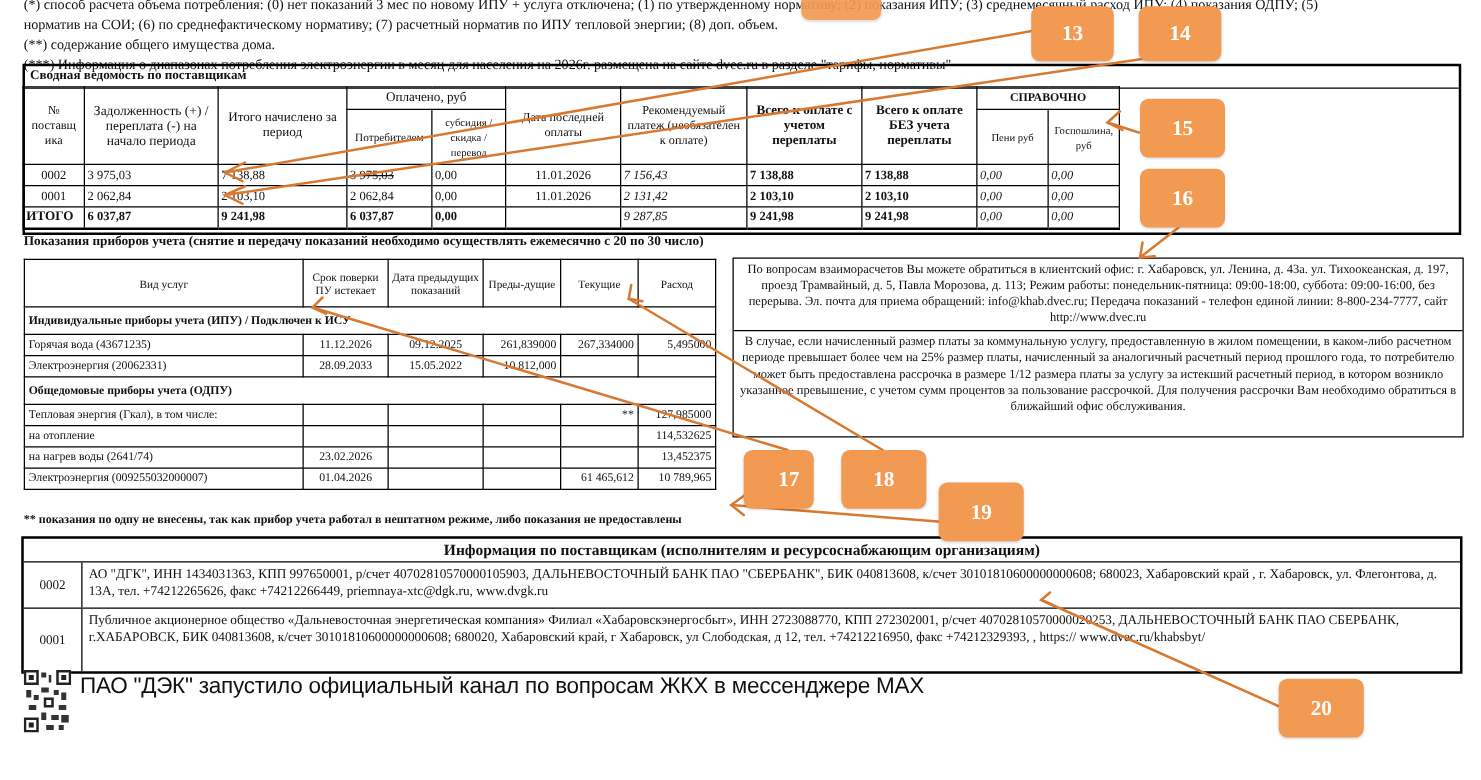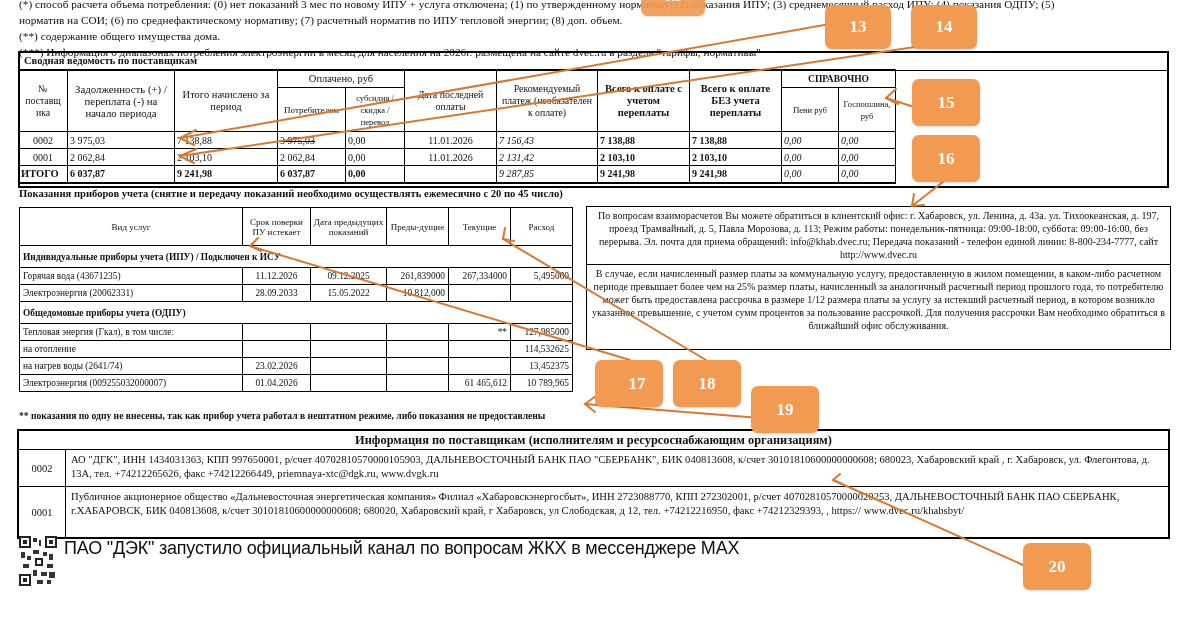--- a/index.html
+++ b/index.html
@@ -142,21 +142,21 @@
       <td class="num it">9 287,85</td>
       <td class="num b">9 241,98</td>
       <td class="num b">9 241,98</td>
       <td class="num it">0,00</td>
       <td class="num it">0,00</td>
     </tr>
   </tbody>
     </table>
 </div>
 
-<div class="meters-title">Показания приборов учета (снятие и передачу показаний необходимо осуществлять ежемесячно с 20 по 45 число)</div>
+<div class="meters-title">Показания приборов учета (снятие и передачу показаний необходимо осуществлять ежемесячно с 20 по 30 число)</div>
 <div class="meters">
   <table class="met-table">
     <colgroup>
       <col style="width:223px">
         <col style="width:68px">
         <col style="width:76px">
       <col style="width:62px">
         <col style="width:62px">
         <col style="width:62px">
     </colgroup>
@@ -312,21 +312,21 @@
   </div>
 <div class="callout" style="left:911px;top:5px;">
     <span>14</span>
   </div>
 <div class="callout" style="left:912px;top:79px;width:68px;height:47px;">
     <span>15</span>
   </div>
 <div class="callout" style="left:912px;top:135px;width:68px;height:47px;">
     <span>16</span>
   </div>
-<div class="callout" style="left:595px;top:360px;width:68px;height:47px;padding-left:16px;">
+<div class="callout" style="left:595px;top:360px;width:56px;height:47px;padding-left:16px;">
     <span>17</span>
   </div>
 <div class="callout" style="left:673px;top:360px;width:68px;height:47px;">
     <span>18</span>
   </div>
 <div class="callout" style="left:751px;top:386px;width:68px;height:47px;">
     <span>19</span>
   </div>
 <div class="callout" style="left:1023px;top:543px;width:68px;height:47px;">
     <span>20</span>

